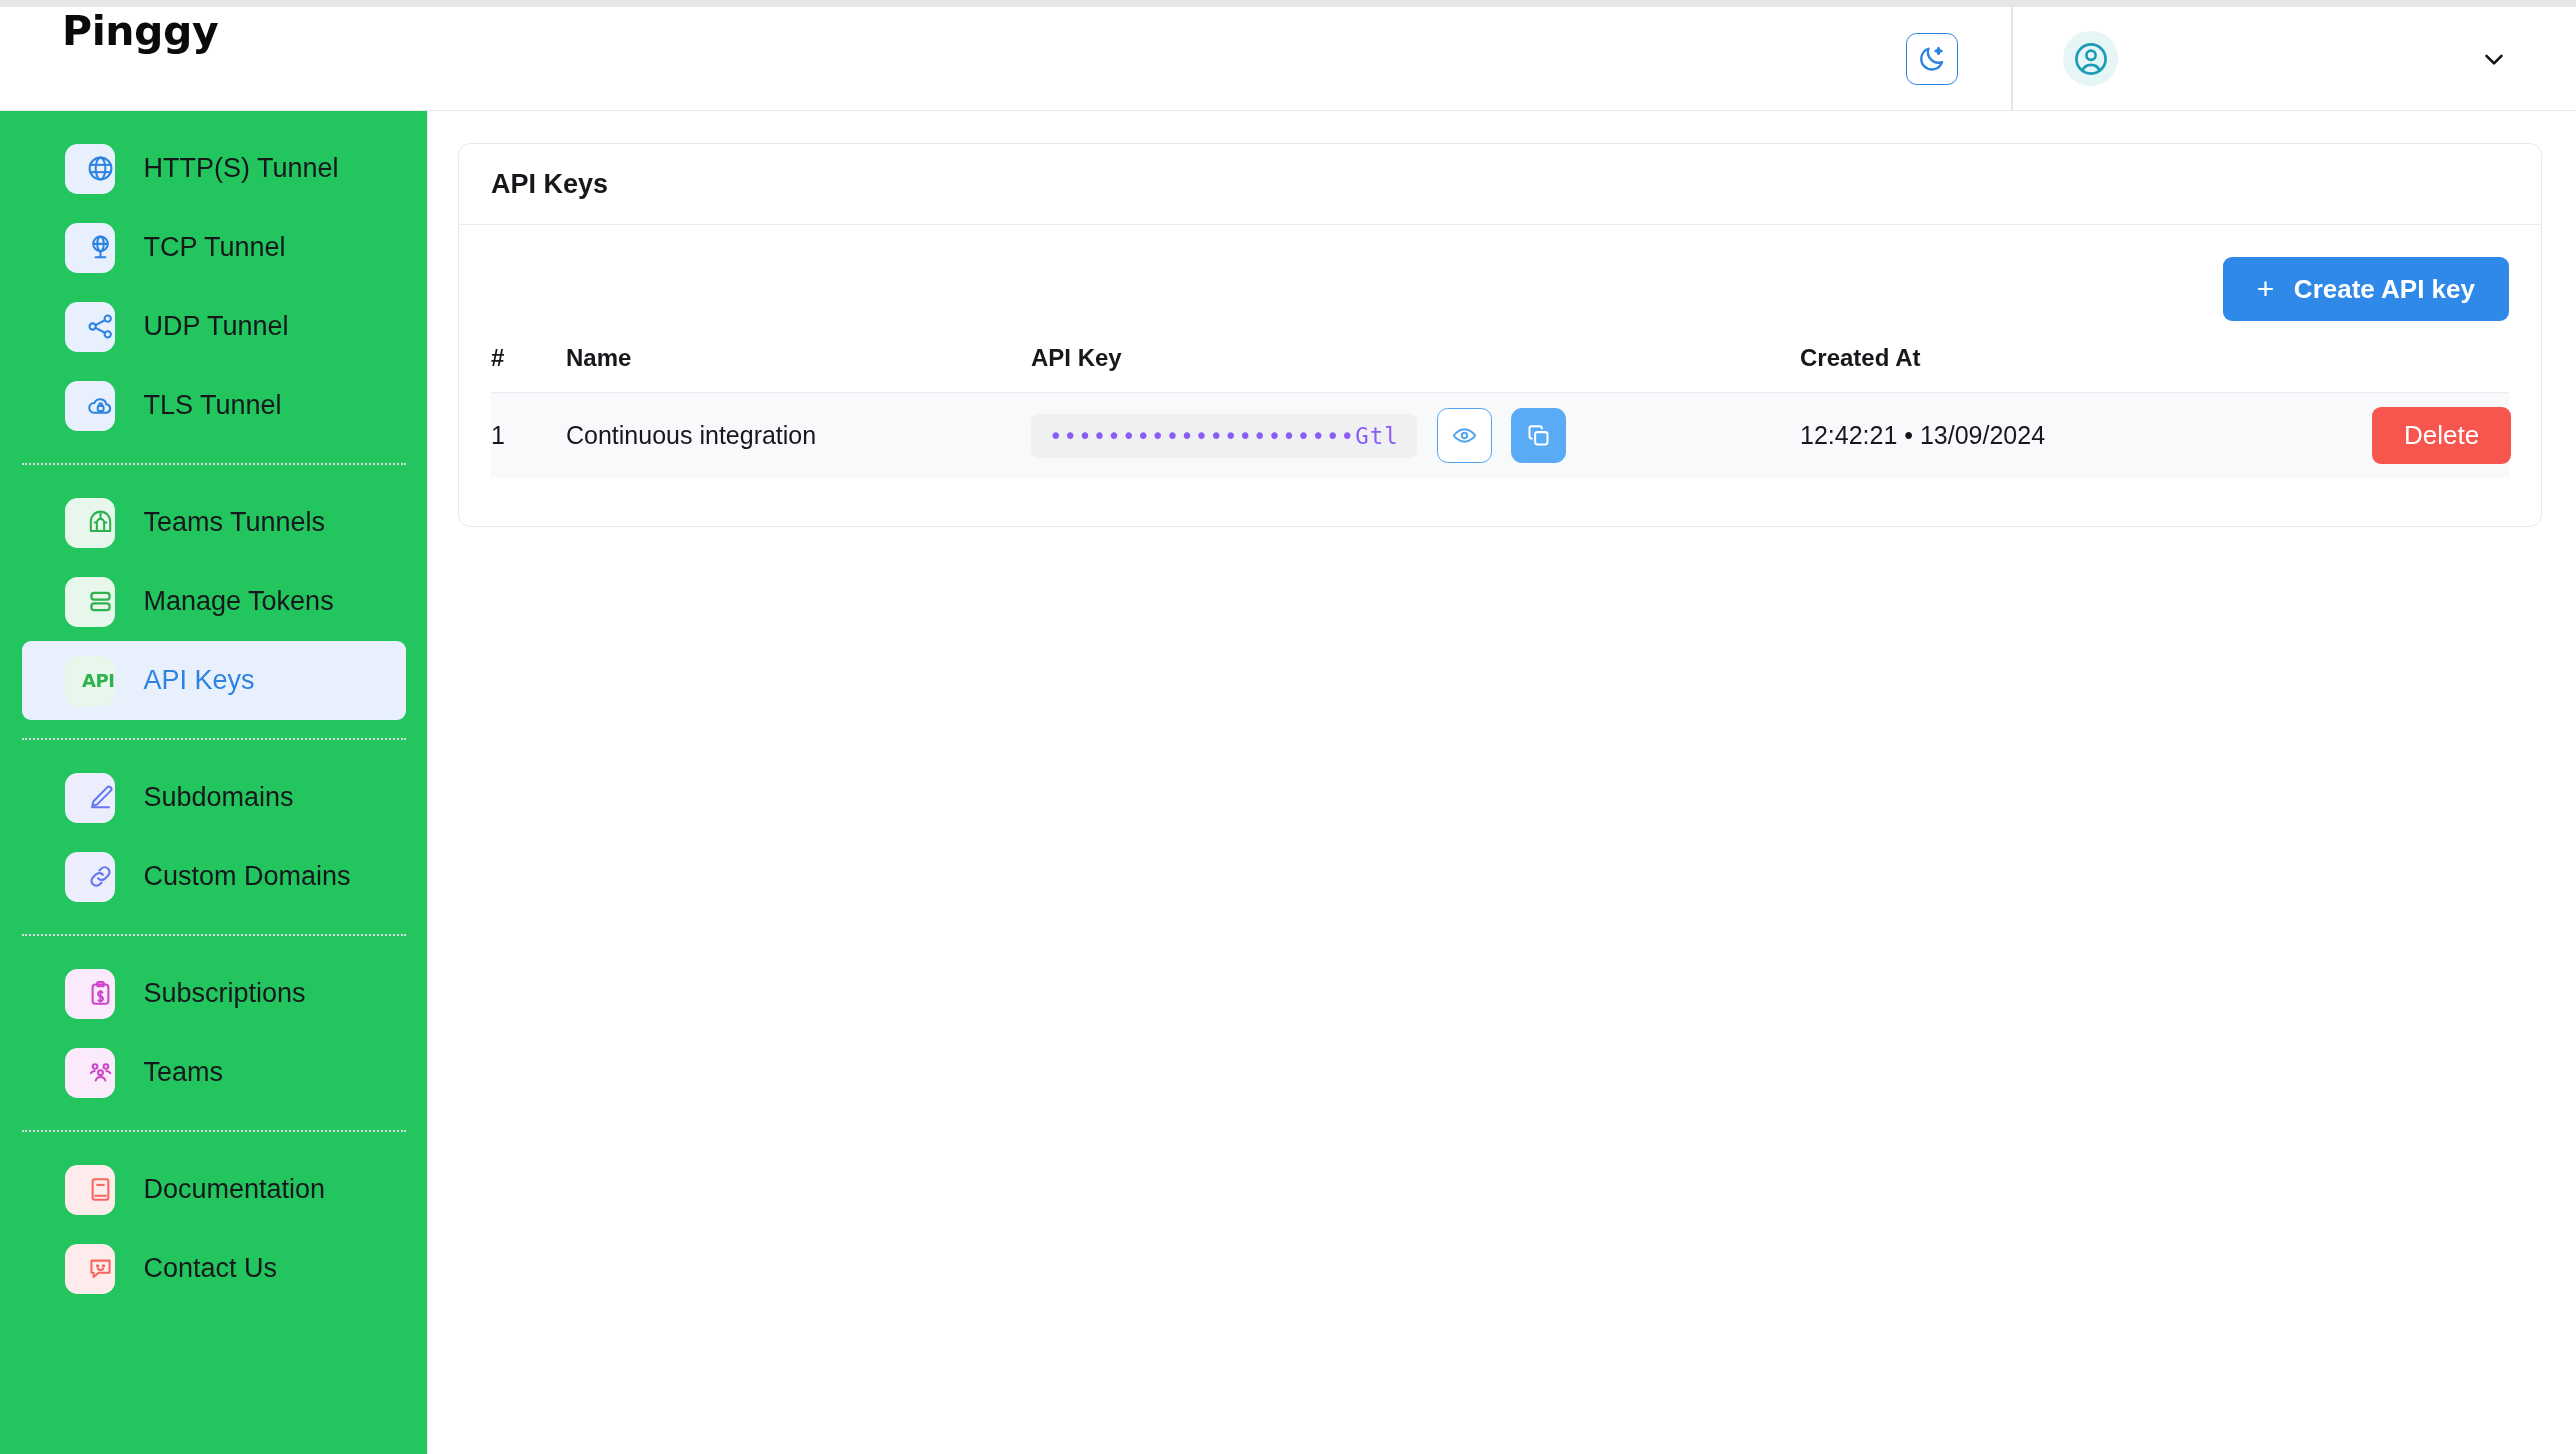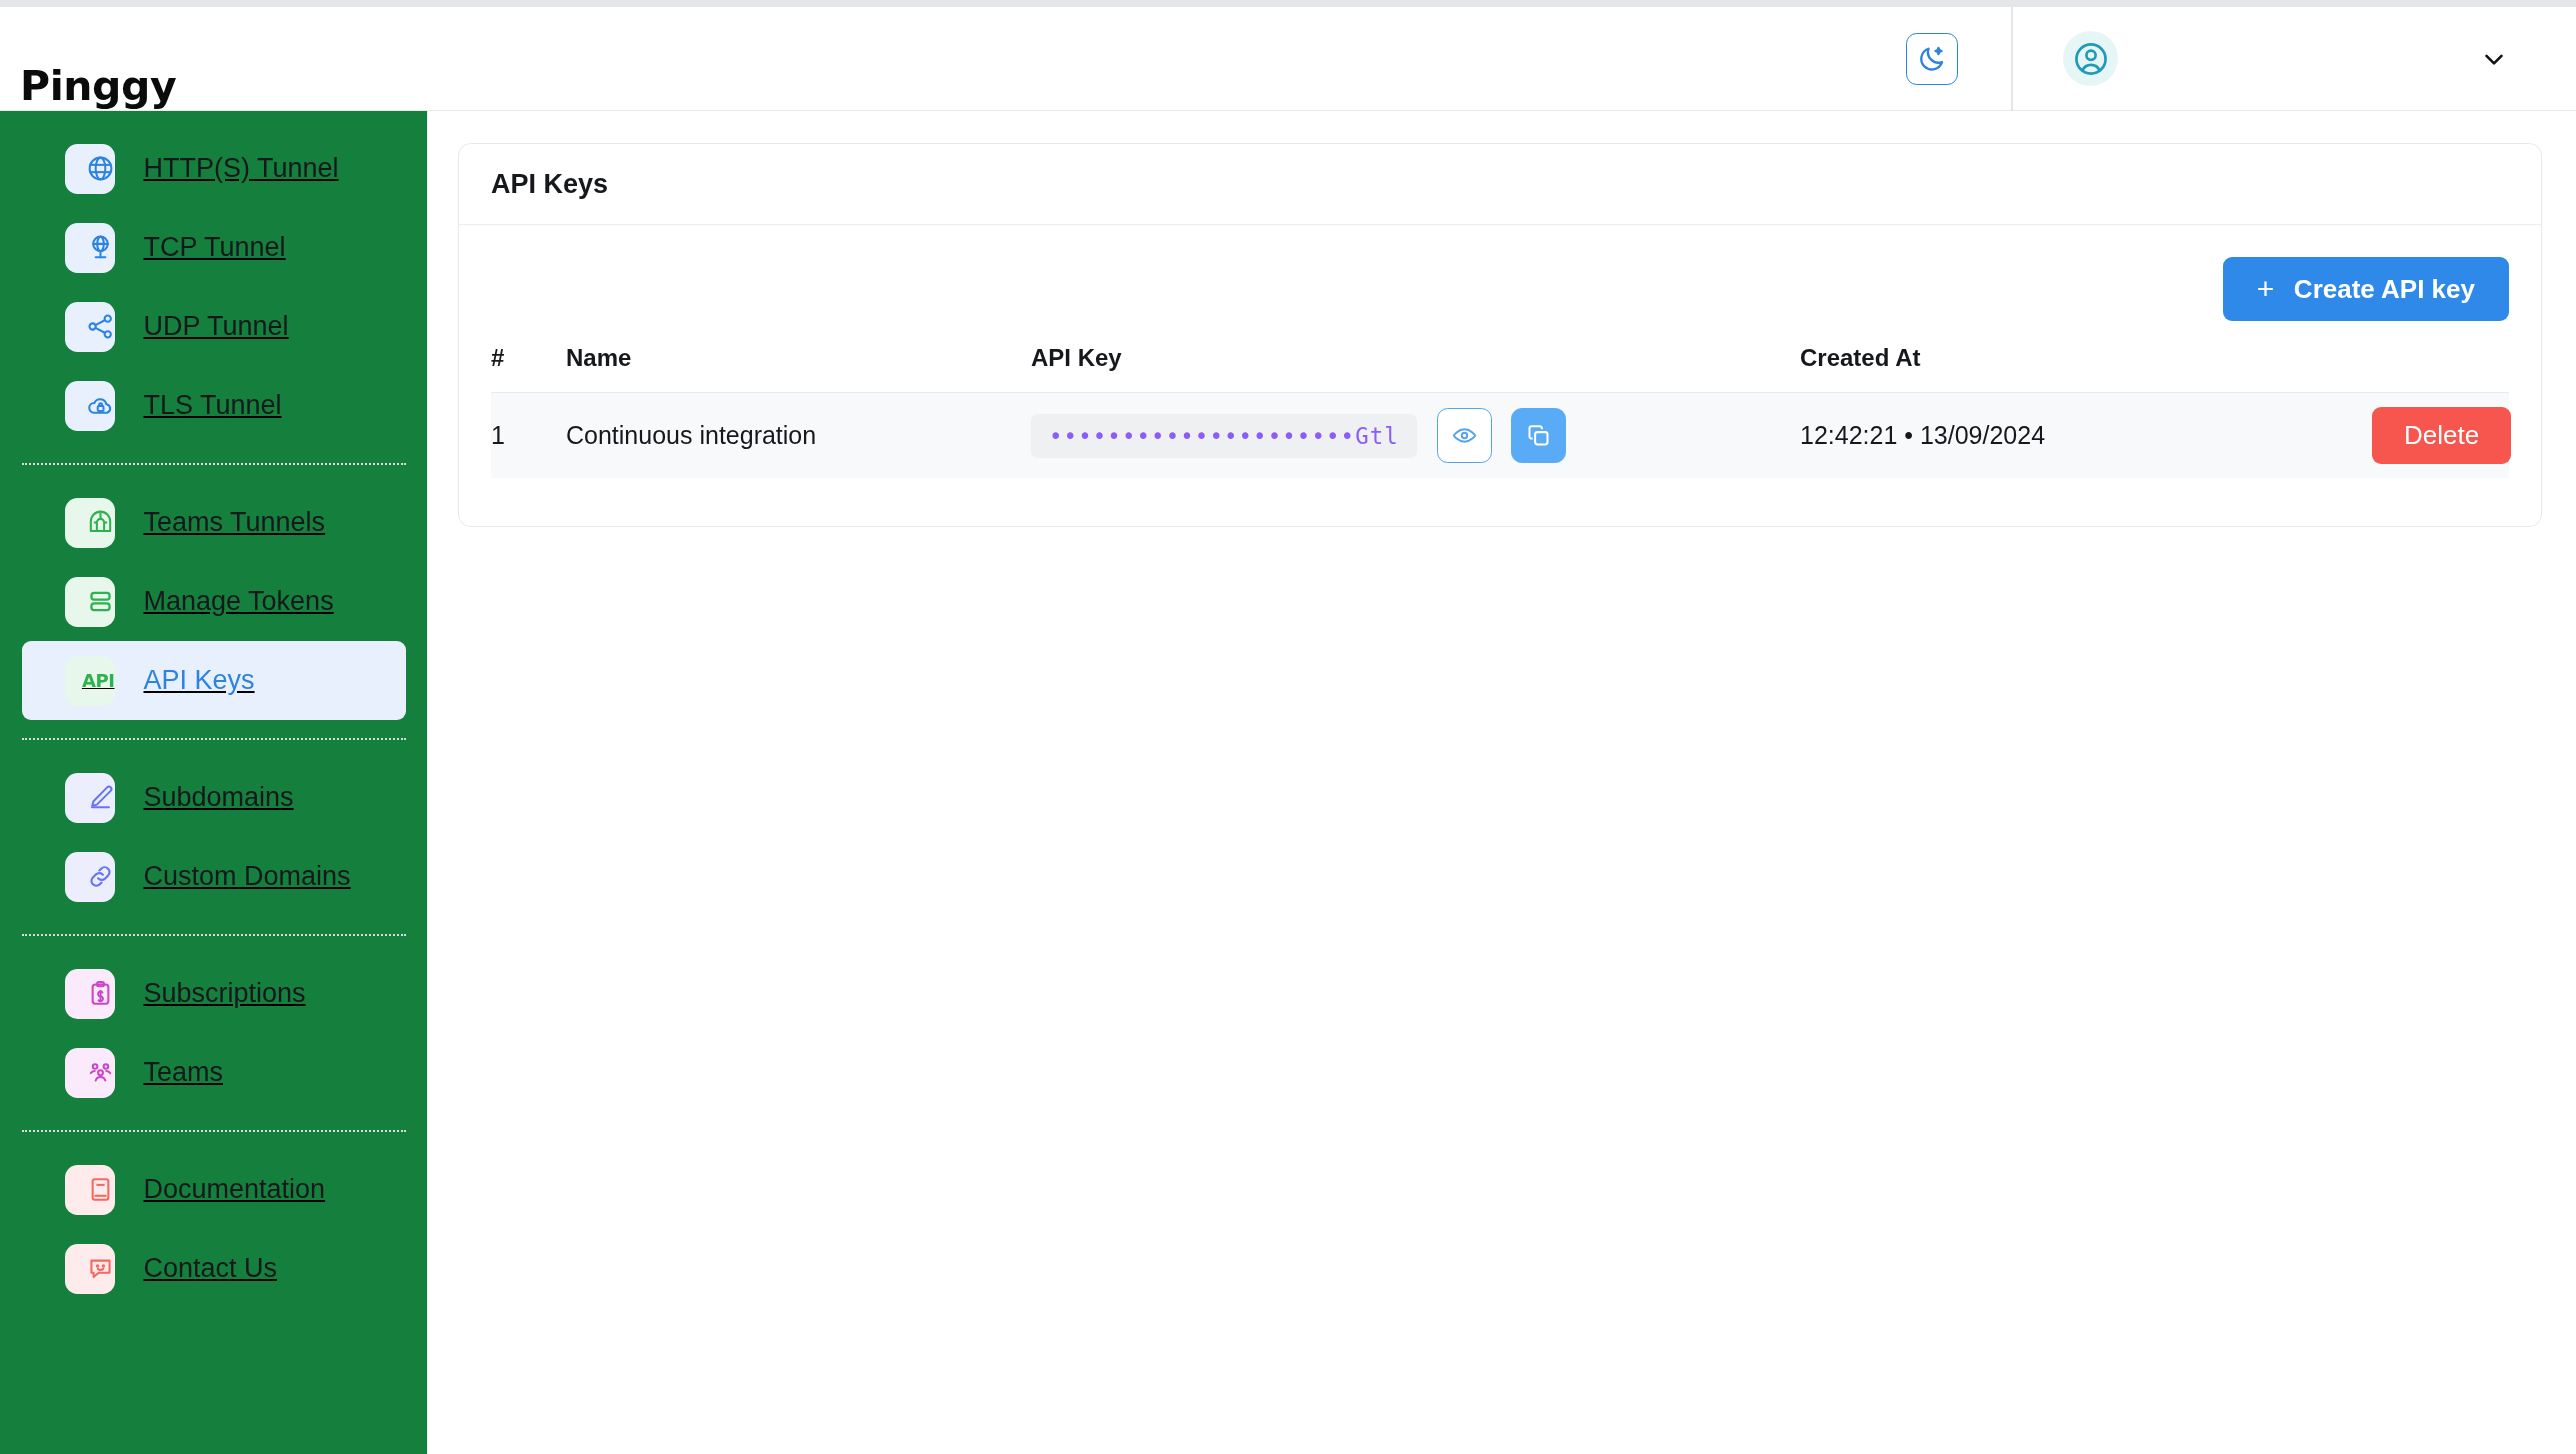--- a/index.html
+++ b/index.html
@@ -18,22 +18,22 @@
     background: #e4e6e8;
     width: 100%;
   }
 
   
   .header {
     height: 104px;
     background: #ffffff;
     border-bottom: 1.8px solid #e8eaed;
     display: flex;
-    align-items: flex-end;
-    padding: 0 0 0 20px;
+    align-items: flex-start;
+    padding: 0 0 0 62px;
     position: relative;
   }
   .brand {
     font-size: 41px;
     font-weight: 700;
     letter-spacing: -0.4px;
     color: #0b0b0c;
     font-family: "DejaVu Sans", sans-serif;
   }
   .header-right {
@@ -83,23 +83,22 @@
   .body-wrap {
     display: flex;
     height: calc(1454px - 111px);
   }
 
   
   .sidebar {
     width: 428px;
     flex: 0 0 428px;
     border-right: 1.8px solid #e8eaed;
-    background: #15803d;
+    background: #22c55e;
     padding-top: 18px;
-    text-decoration: underline;
   }
   .nav-item {
     display: flex;
     align-items: center;
     height: 79px;
     padding-left: 43px;
     margin: 0 21.5px;
     border-radius: 9px;
     cursor: pointer;
   }

